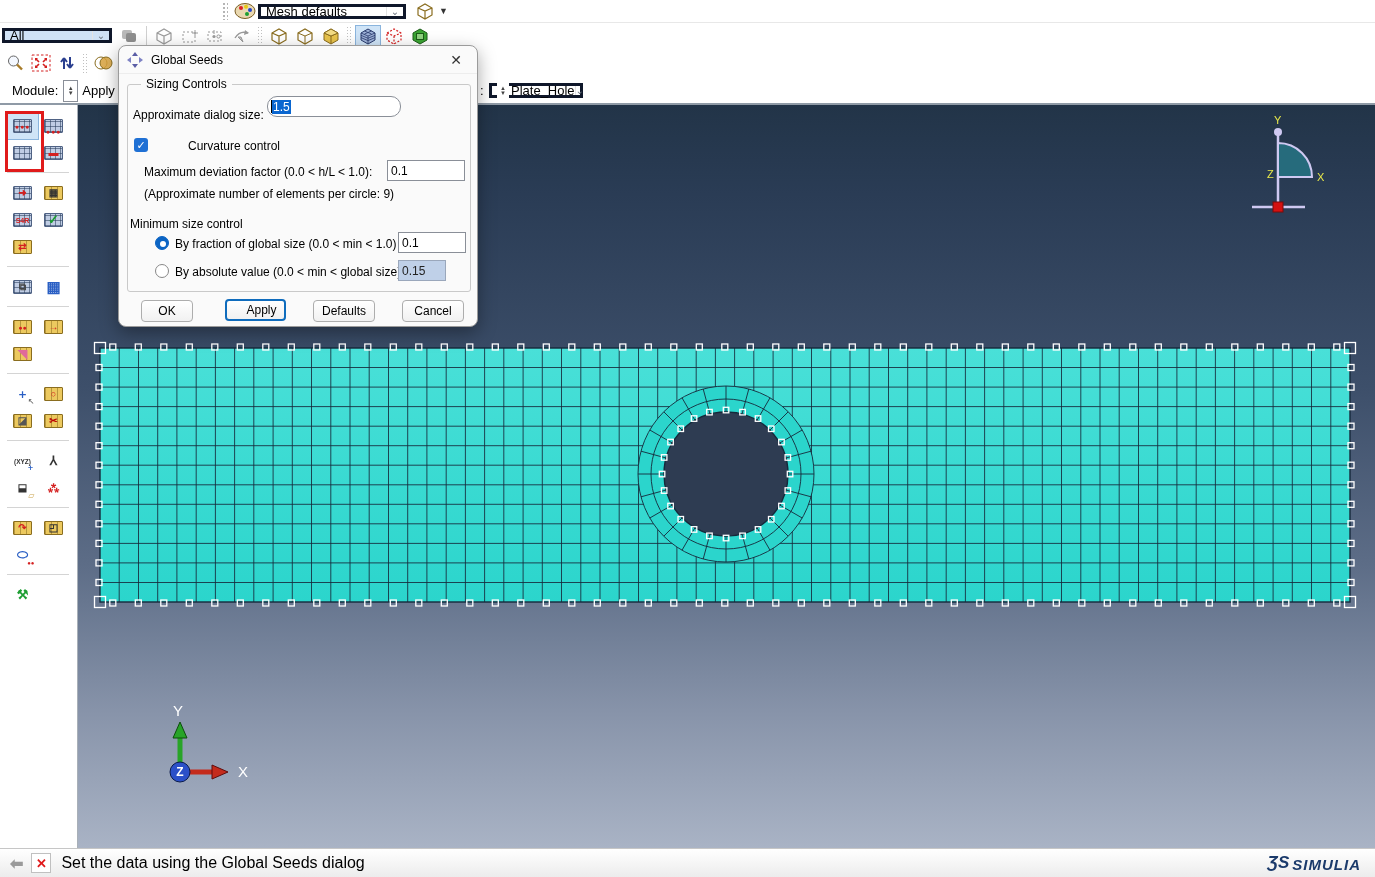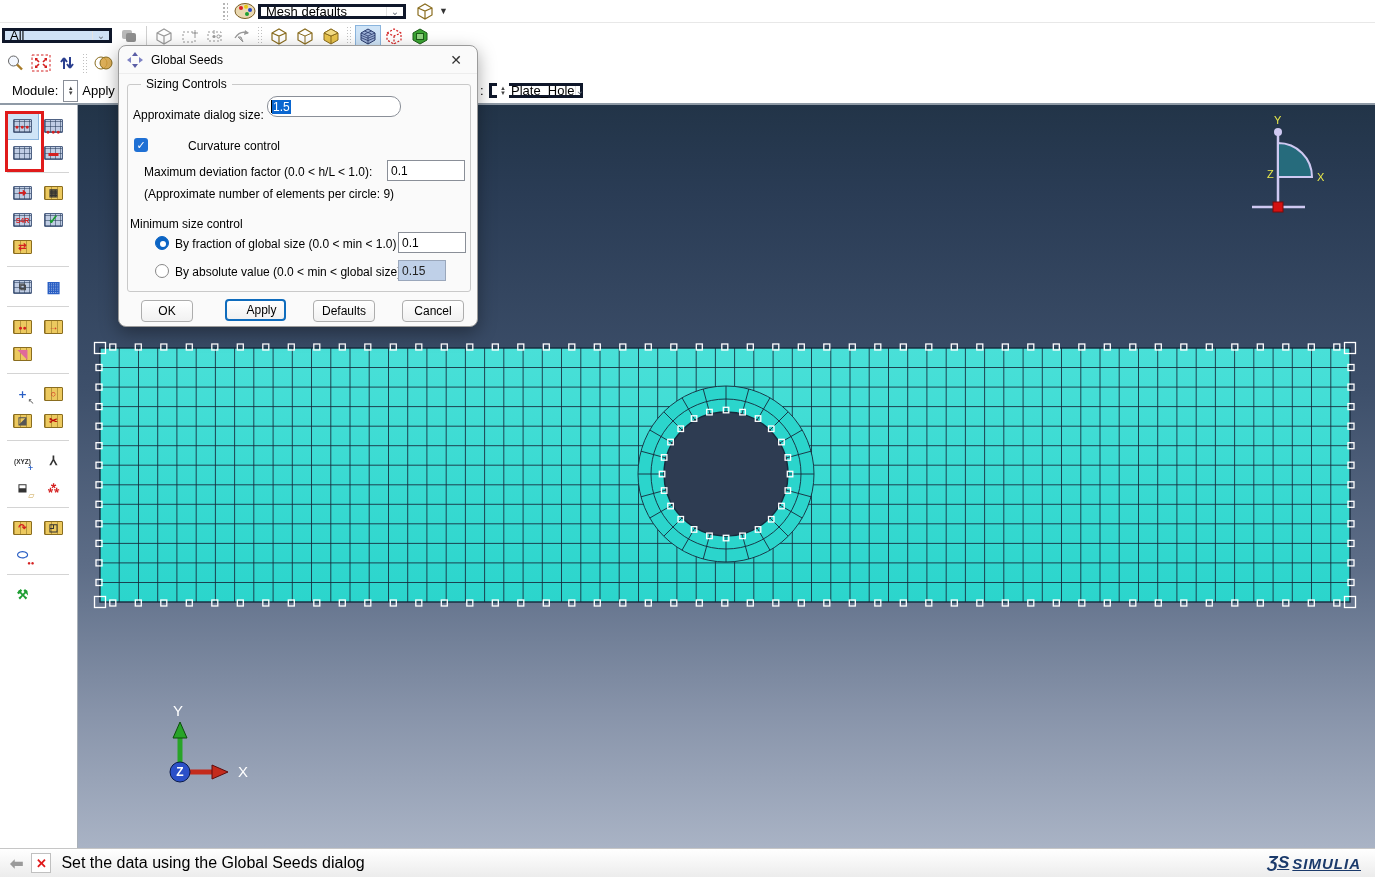--- a/index.html
+++ b/index.html
@@ -85,21 +85,21 @@
           border-radius:4px; font-size:12px; display:flex; align-items:center; justify-content:center; color:#000; }
   .dbtn.focus { border:2px solid #0f6cbd;padding-left:12px; }
 
   
   #statusbar { position:absolute; left:0; bottom:0; width:1375px; height:29px;
     background:linear-gradient(#ffffff,#ececec); border-top:1px solid #c6c6c6; display:flex; align-items:center; padding-left:10px; }
   #back-ic { color:#9a9a9a; font-size:16px; font-weight:bold; margin-right:8px; }
   #x-ic { width:20px; height:20px; border:1px solid #c0c0c0; background:#fff; color:#e0181a; font-weight:bold;
           display:flex; align-items:center; justify-content:center; font-size:13px; margin-right:10px; }
   #status-msg { font-size:16px; color:#000; }
-  #brand { margin-left:auto; margin-right:14px; display:flex; align-items:center; color:#1b3a6b;text-decoration:underline; }
+  #brand { margin-left:auto; margin-right:14px; display:flex; align-items:flex-end; color:#1b3a6b; }
   #brand .mark { font-size:17px; font-weight:bold; font-style:italic; margin-right:3px; }
   #brand .word { font-size:15px; font-weight:bold; font-style:italic; letter-spacing:1px; }
 </style>
 </head>
 <body>
 
 <div id="app">
 
   <div id="row1" class="tb-row">
     <span class="handle"></span>

